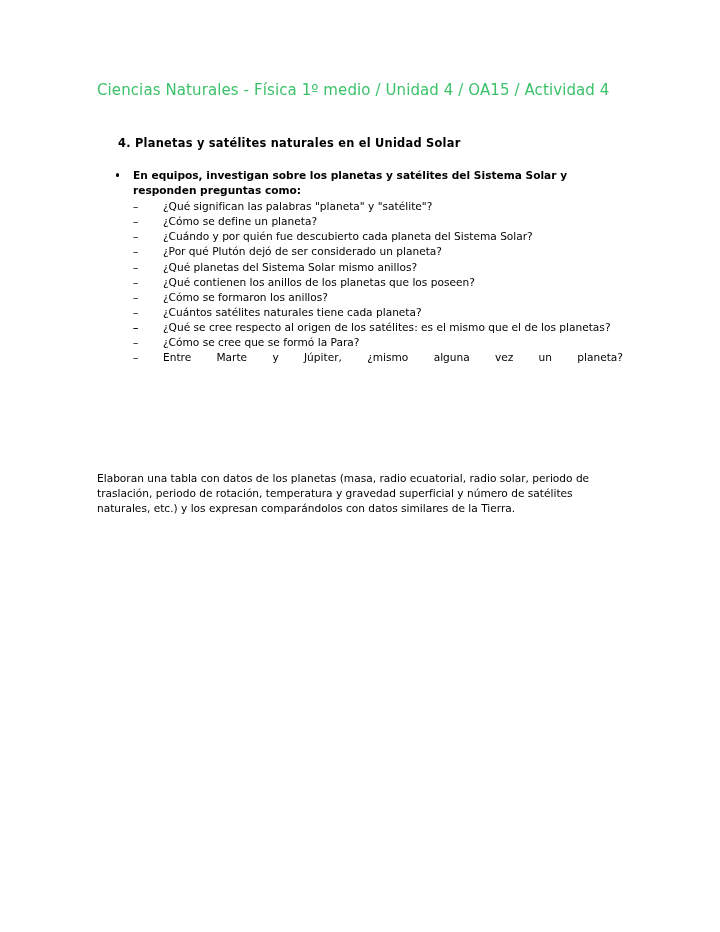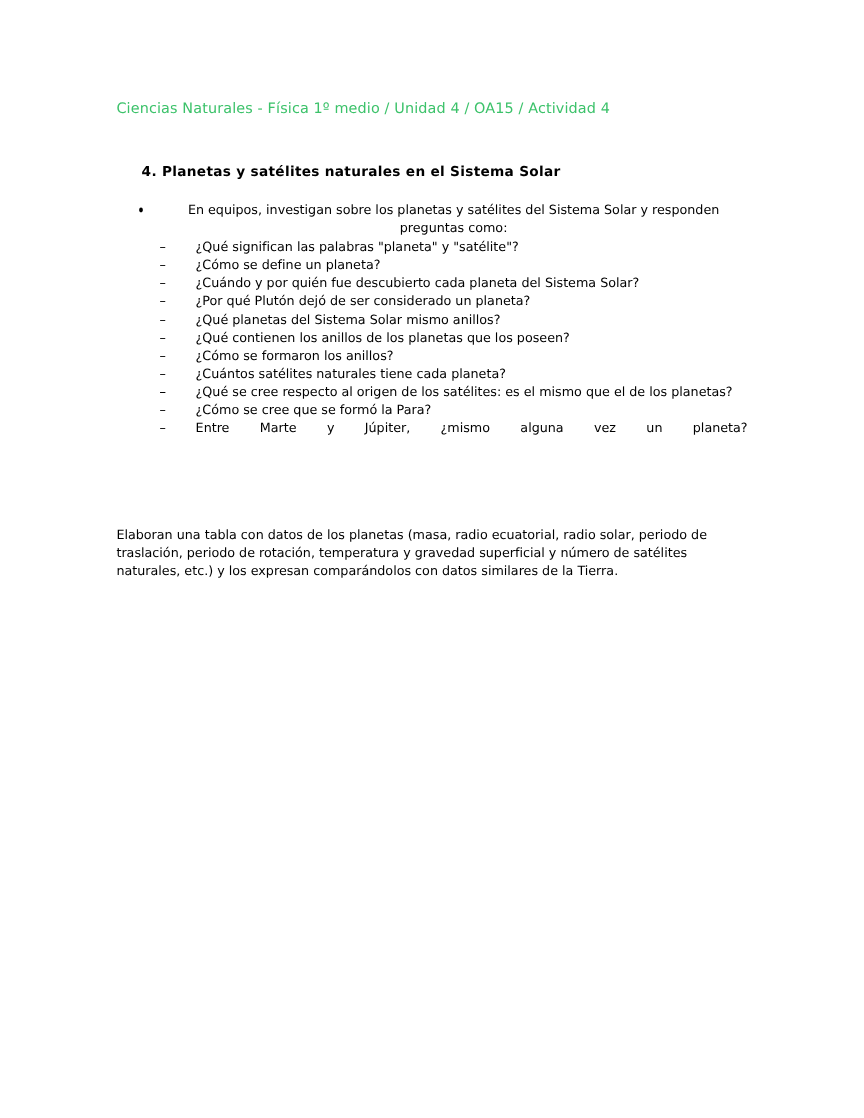--- a/index.html
+++ b/index.html
@@ -26,21 +26,21 @@
     background: #ffffff;
   }
 
   
   .doc-header {
     position: absolute;
     left: 97px;
     top: 82px;
     width: 526px;
     color: #3cc26a;
-    font-size: 12px;
+    font-size: 15px;
     line-height: 17px;
     letter-spacing: 0.1px;
     white-space: nowrap;
   }
 
   
   .activity-heading {
     position: absolute;
     left: 118px;
     top: 136px;
@@ -63,21 +63,22 @@
     width: 526px;
     font-size: 10.6px;
     line-height: 15.1px;
   }
 
   
   .bullet-item {
     position: relative;
     padding-left: 36px;
     margin: 0 0 1px 0;
-    text-align: center;
+    text-align: left;
+    font-weight: bold;
   }
   .bullet-item .disc {
     position: absolute;
     left: 19px;
     top: 5.2px;
     width: 3.4px;
     height: 3.4px;
     background: #000;
     border-radius: 50%;
   }
@@ -108,36 +109,36 @@
   }
   .dash-item.justified-full {
     text-align: justify;
     text-align-last: justify;
   }
 
   
   .closing {
     position: absolute;
     left: 97px;
-    top: 428px;
+    top: 460px;
     width: 524px;
     font-size: 10.6px;
     line-height: 15.1px;
     text-align: left;
   }
 </style>
 </head>
 <body>
 
 <div class="page">
 
   <div class="doc-header">Ciencias Naturales - Física 1º medio / Unidad 4 / OA15 / Actividad 4</div>
 
   <div class="activity-heading">
-    <span class="num">4.</span><span>Planetas y satélites naturales en el Sistema Solar</span>
+    <span class="num">4.</span><span>Planetas y satélites naturales en el Unidad Solar</span>
   </div>
 
   <div class="content">
 
     <p class="bullet-item">
       <span class="disc"></span><span>En equipos, investigan sobre los planetas y satélites del Sistema Solar y responden preguntas como:</span>
     </p>
 
     <ul class="dash-list">
       <li class="dash-item">

